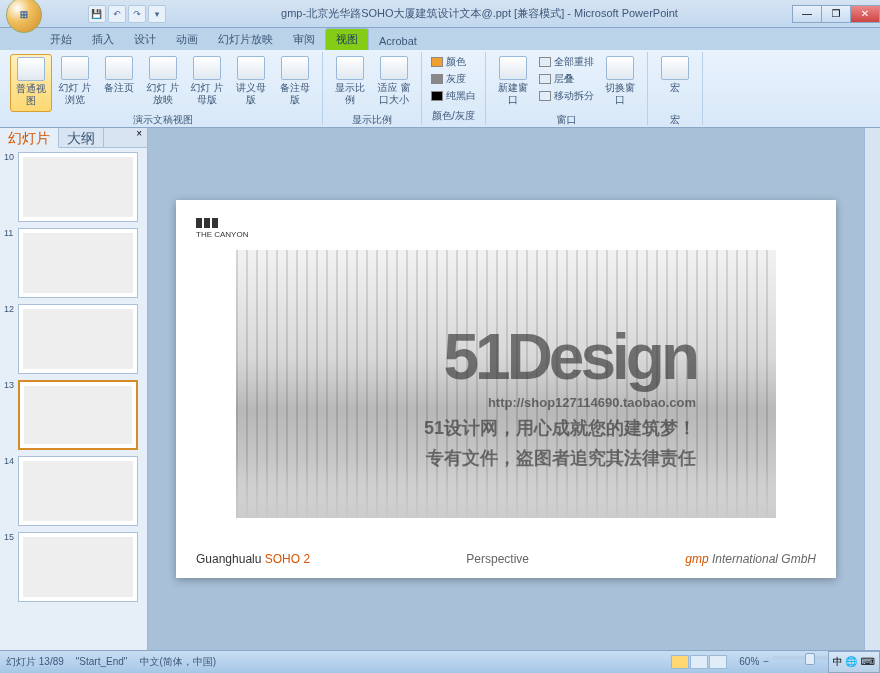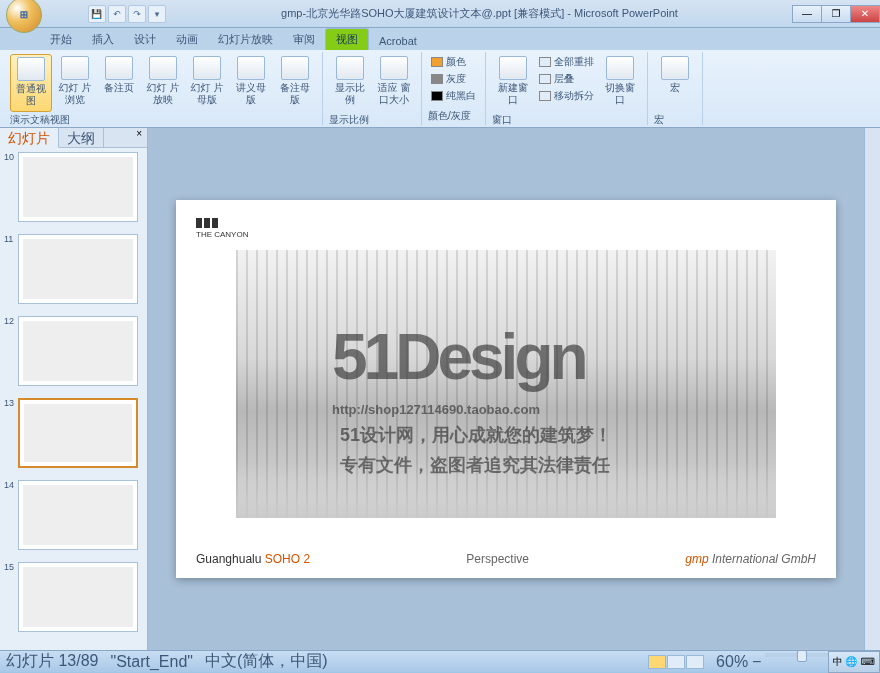--- a/index.html
+++ b/index.html
@@ -17,65 +17,65 @@
 
 
 .ribbon-tabs { height: 22px; display: flex; padding-left: 40px; align-items: flex-end; }
 .ribbon-tab { padding: 3px 10px; font-size: 11px; color: #3d5778; border-radius: 3px 3px 0 0; cursor: pointer; }
 .ribbon-tab.active { background: #84cc16; border: 1px solid #9ab8d8; border-bottom: none; color: #1a3a5a; margin-top: 24px; }
 
 
 .ribbon { height: 78px; background: linear-gradient(#e8f2fc,#d8e8f8); border-bottom: 1px solid #8ba7c8; display: flex; padding: 2px 4px; }
 .ribbon-group { border-right: 1px solid #b8d0e8; padding: 2px 6px; display: flex; flex-direction: column; }
 .group-items { flex: 1; display: flex; gap: 2px; align-items: flex-start; }
-.group-label { font-size: 10px; color: #3d5778; padding-top: 1px; }
+.group-label { font-size: 10px; color: #3d5778; text-align: center; padding-top: 1px; }
 .rbtn-lg { width: 42px; height: 58px; display: flex; flex-direction: column; align-items: center; padding: 2px; border-radius: 3px; font-size: 10px; color: #3d5778; text-align: center; line-height: 1.2; }
 .rbtn-lg.active { background: linear-gradient(#fef0c0,#fdd872); border: 1px solid #d8a030; }
 .rbtn-lg .ico { width: 28px; height: 24px; background: linear-gradient(#fff,#e0e8f0); border: 1px solid #9ab8d8; border-radius: 2px; margin-bottom: 2px; }
 .rbtn-sm-col { display: flex; flex-direction: column; gap: 1px; }
 .rbtn-sm { display: flex; align-items: center; font-size: 10px; color: #3d5778; padding: 1px 3px; gap: 3px; }
 .rbtn-sm input { width: 11px; height: 11px; }
 .swatch { width: 12px; height: 10px; border: 1px solid #888; }
 
 
 .work { display: flex; height: 522px; }
 .sidepanel { width: 148px; background: #e6eef8; border-right: 1px solid #9ab8d8; display: flex; flex-direction: column; }
 .side-tabs { height: 20px; display: flex; background: #d8e4f2; border-bottom: 1px solid #a8c0d8; }
 .side-tab { padding: 2px 8px; font-size: 14px; color: #3d5778; border-right: 1px solid #a8c0d8; }
 .side-tab.active { background: #e6eef8; color: #d35400; border-bottom: 1px solid #e6eef8; margin-bottom: -1px; }
 .side-close { margin-left: auto; padding: 0 5px; font-size: 10px; }
 .thumbs { flex: 1; overflow-y: auto; padding: 4px; }
-.thumb { display: flex; margin-bottom: 12px; }
+.thumb { display: flex; margin-bottom: 6px; }
 .thumb-num { width: 14px; font-size: 9px; color: #3d5778; }
 .thumb-img { width: 120px; height: 70px; background: #fff; border: 1px solid #a8c0d8; position: relative; overflow: hidden; }
 .thumb.sel .thumb-img { border: 2px solid #d78a2a; }
 .thumb-content { position: absolute; inset: 4px; background: #eee; display: flex; align-items: center; justify-content: center; font-size: 7px; color: #888; }
 
 .slide-area { flex: 1; background: #a8c0d8; display: flex; align-items: center; justify-content: center; position: relative; }
 .slide { width: 660px; height: 378px; background: #fff; box-shadow: 0 2px 8px rgba(0,0,0,0.3); position: relative; overflow: hidden; }
 .slide-logo { position: absolute; top: 18px; left: 20px; font-size: 8px; color: #333; text-align: center; }
 .slide-logo .bars { display: flex; gap: 2px; margin-bottom: 2px; }
 .slide-logo .bar { width: 6px; height: 10px; background: #333; }
 .slide-building { position: absolute; top: 50px; left: 60px; right: 60px; bottom: 60px; background: linear-gradient(180deg,#f2f2f2 0%,#d8d8d8 40%,#b8b8b8 60%,#c8c8c8 80%,#e8e8e8 100%); }
 .slide-building::before { content: ""; position: absolute; inset: 0; background: repeating-linear-gradient(90deg, rgba(0,0,0,0.12) 0 2px, transparent 2px 10px); }
 .slide-building::after { content: ""; position: absolute; bottom: 0; left: 0; right: 0; height: 60px; background: linear-gradient(180deg, transparent, rgba(200,200,200,0.9)); }
-.watermark { position: absolute; top: 120px; left: 156px; right: 140px; text-align: left; color: rgba(40,40,40,0.6); }
+.watermark { position: absolute; top: 120px; left: 156px; right: 140px; text-align: right; color: rgba(40,40,40,0.6); }
 .watermark .big { font-size: 64px; font-weight: bold; letter-spacing: -4px; }
-.watermark .mid { font-size: 13px; font-weight: bold; margin-top: 8px; }
+.watermark .mid { font-size: 13px; font-weight: bold; margin-top: 1px; }
 .watermark .cn { font-size: 18px; font-weight: bold; margin-top: 6px; padding-left: 8px; }
 .slide-footer { position: absolute; bottom: 12px; left: 20px; right: 20px; display: flex; justify-content: space-between; font-size: 12px; }
 .slide-footer .l { color: #333; }
 .slide-footer .l b { color: #d35400; font-weight: normal; }
 .slide-footer .c { color: #666; }
 .slide-footer .r { color: #666; font-style: italic; }
 .slide-footer .r b { color: #d35400; font-weight: normal; }
 .vscroll { width: 16px; background: #d8e4f2; border-left: 1px solid #9ab8d8; }
 
 
-.status { height: 22px; background: linear-gradient(#c8ddf2,#a8c8e8); display: flex; align-items: center; font-size: 16px; color: #3d5778; border-top: 1px solid #8ba7c8; padding: 0 6px; gap: 12px; }
+.status { height: 22px; background: linear-gradient(#c8ddf2,#a8c8e8); display: flex; align-items: center; font-size: 10px; color: #3d5778; border-top: 1px solid #8ba7c8; padding: 0 6px; gap: 12px; }
 .status .spacer { flex: 1; }
 .view-btns { display: flex; gap: 1px; }
 .view-btn { width: 18px; height: 14px; background: #e0ecf8; border: 1px solid #9ab8d8; }
 .view-btn.active { background: #fdd872; }
 .zoom { display: flex; gap: 4px; }
 .zoom-slider { width: 80px; height: 4px; background: #b8d0e8; position: relative; }
 .zoom-slider::after { content:""; position:absolute; left:40%; top:-3px; width:8px; height:10px; background:#e0ecf8; border:1px solid #8ba7c8; border-radius:2px;}
 
 
 .taskbar { position: absolute; bottom: 0; right: 0; height: 22px; background: linear-gradient(#d8e8f8,#b8d0e8); border: 1px solid #8ba7c8; display: flex; align-items: center; padding: 0 4px; font-size: 10px; gap: 4px; }

